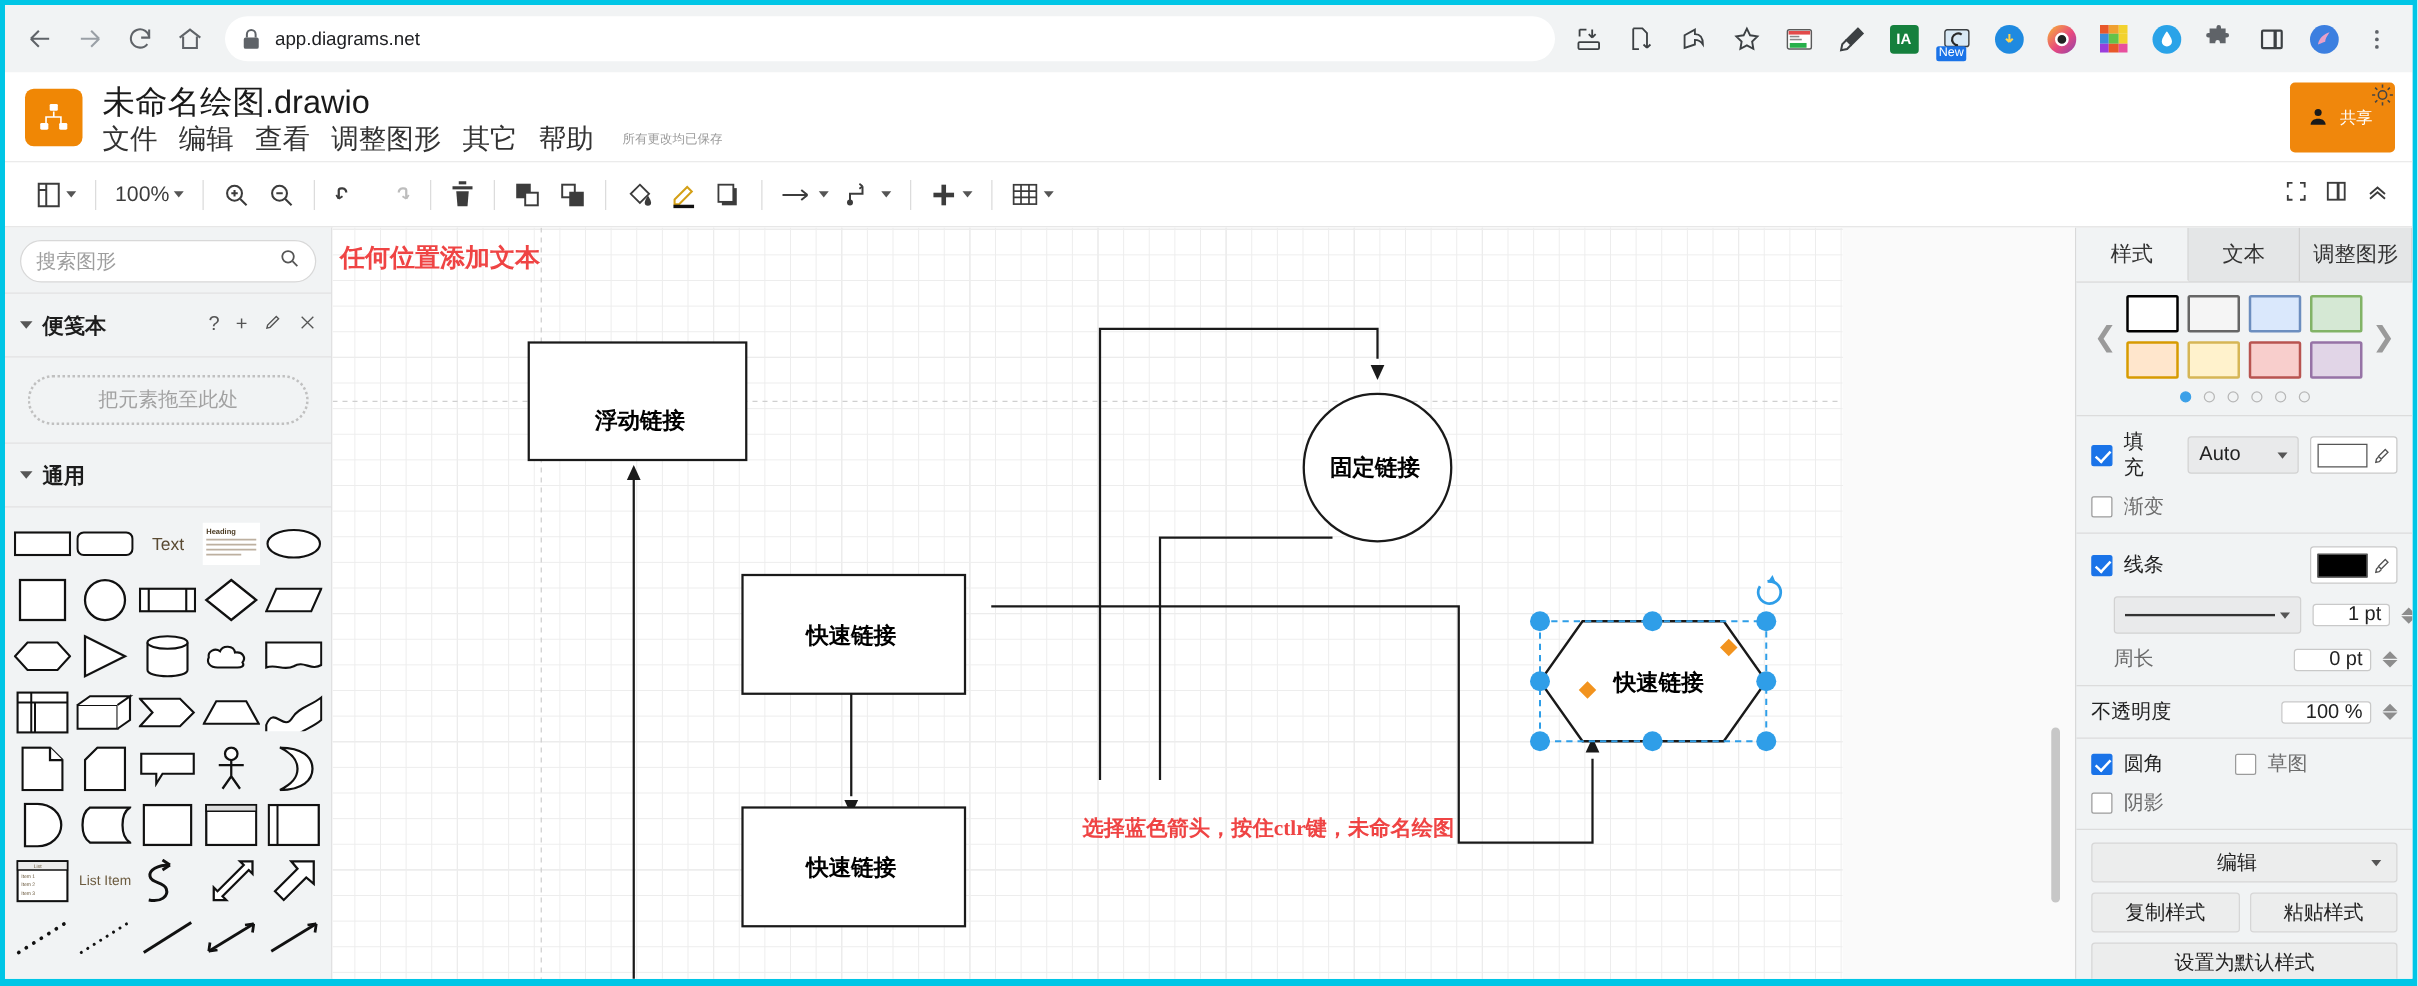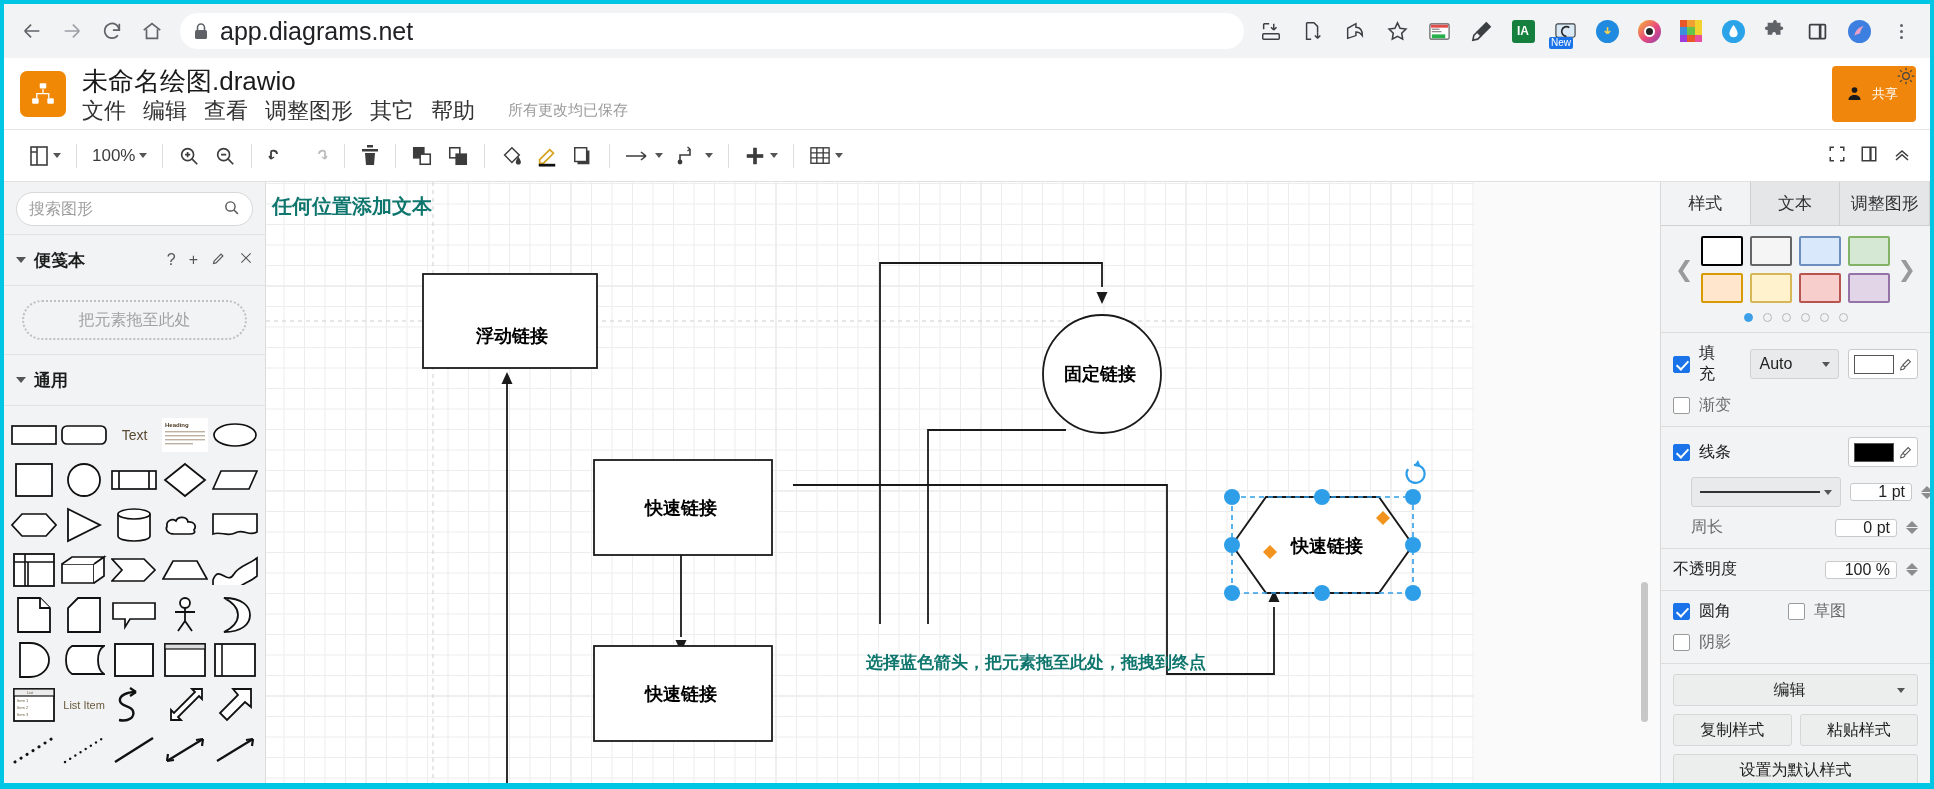--- a/index.html
+++ b/index.html
@@ -47,21 +47,21 @@
     background: #ffffff;
     border-radius: 18px;
     display: flex;
     align-items: center;
     padding: 0 14px;
     margin: 0 8px 0 6px;
     max-width: 1290px;
   }
   .lock-ico { margin-right: 12px; color:#5f6368; display:flex; }
   .url-text {
-    font-size: 25px; color: #202124;
+    font-size: 15px; color: #202124;
     font-family: "Liberation Sans", sans-serif;
     white-space: nowrap;
   }
   #browser-actions {
     display: flex; align-items: center; gap: 4px;
     margin-left: auto;
   }
   .act {
     width: 38px; height: 38px;
     display: flex; align-items: center; justify-content: center;
@@ -98,21 +98,21 @@
     display: flex; align-items: center; justify-content: center;
     flex: 0 0 auto;
   }
   #titleblock { display: flex; flex-direction: column; justify-content: center; }
   #doc-title {
     font-size: 26px; color: #1a1a1a; line-height: 30px;
     font-family: "Liberation Sans", sans-serif;
   }
   #menubar { display: flex; align-items: center; gap: 17px; margin-top: 4px; }
   .menu-item { font-size: 22px; color: #333; line-height: 22px; }
-  #save-status { font-size: 15px; color: #9a9a9a; margin-left: 16px; }
+  #save-status { font-size: 10px; color: #9a9a9a; margin-left: 6px; }
   #header-right {
     margin-left: auto; display: flex; align-items: center; gap: 14px;
   }
   #share-btn {
     background: #f0870c; color: #fff;
     height: 56px; border-radius: 4px;
     display: flex; align-items: center; gap: 9px;
     padding: 0 18px 0 14px;
     font-size: 13px;
   }
@@ -198,21 +198,21 @@
     background-position: -3px 1px, -3px 1px, -3px 1px, -3px 1px;
   }
   #canvas-svg { position: absolute; left: 0; top: 0; }
   #vscroll {
     position: absolute; right: 12px; top: 400px;
     width: 7px; height: 140px; background: #c7c7c7; border-radius: 4px;
   }
   .canvas-label {
     position: absolute;
     font-weight: bold;
-    color: #0f766e;
+    color: #ef4444;
     font-family: Liberation Serif, serif;
     white-space: nowrap;
   }
   .node-label {
     position: absolute;
     font-weight: bold; font-size: 18px; color: #000;
     white-space: nowrap;
   }
 
   
@@ -933,21 +933,21 @@
       </svg>
 
       <div class="canvas-label" style="left:6px; top:11px; font-size:20px;">任何位置添加文本</div>
 
       <div class="node-label" style="left:210px; top:142px;">浮动链接</div>
       <div class="node-label" style="left:798px; top:180px;">固定链接</div>
       <div class="node-label" style="left:379px; top:314px;">快速链接</div>
       <div class="node-label" style="left:379px; top:500px;">快速链接</div>
       <div class="node-label" style="left:1025px; top:352px;">快速链接</div>
 
-      <div class="canvas-label" style="left:600px; top:469px; font-size:17px;">选择蓝色箭头，把元素拖至此处，拖拽到终点</div>
+      <div class="canvas-label" style="left:600px; top:469px; font-size:17px;">选择蓝色箭头，按住ctlr键，未命名绘图</div>
 
       <div id="vscroll"></div>
     </div>
 
     <div id="format-panel">
       <div id="fmt-tabs">
         <div class="fmt-tab active">样式</div>
         <div class="fmt-tab">文本</div>
         <div class="fmt-tab">调整图形</div>
       </div>

